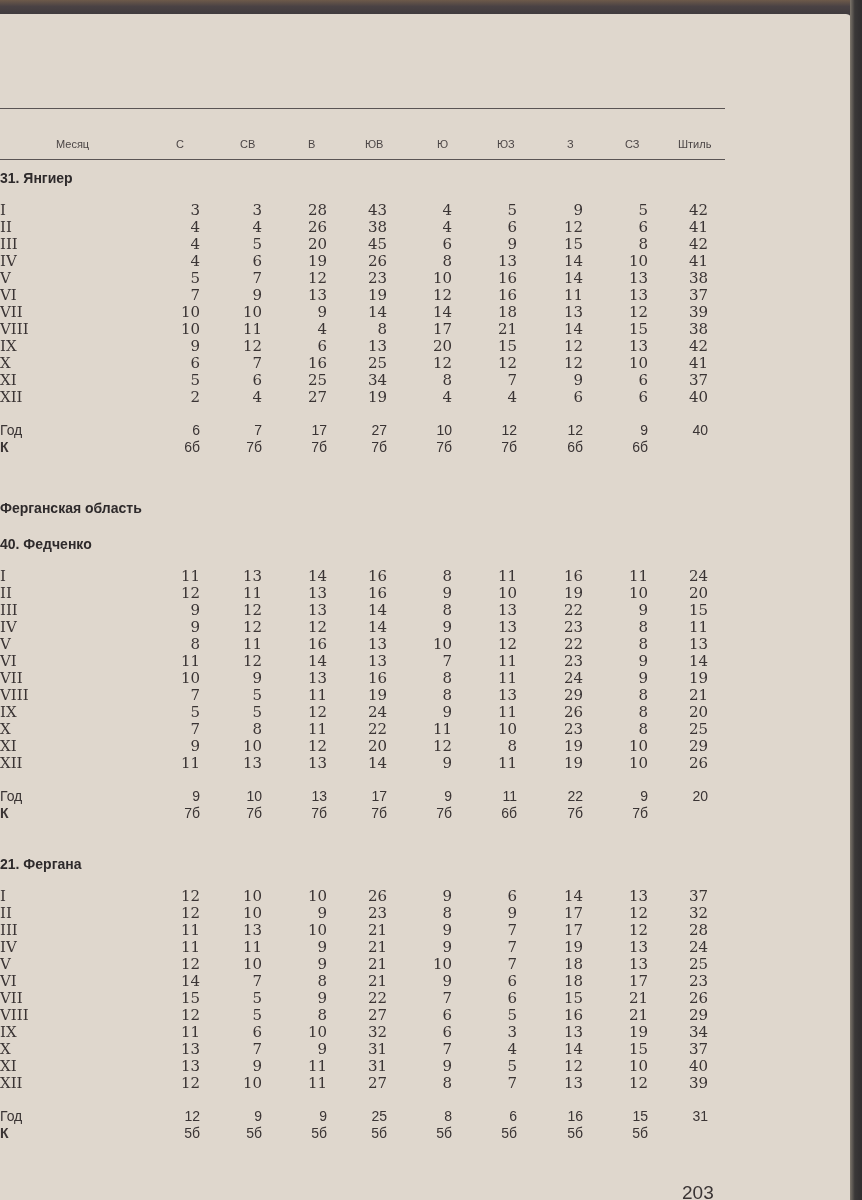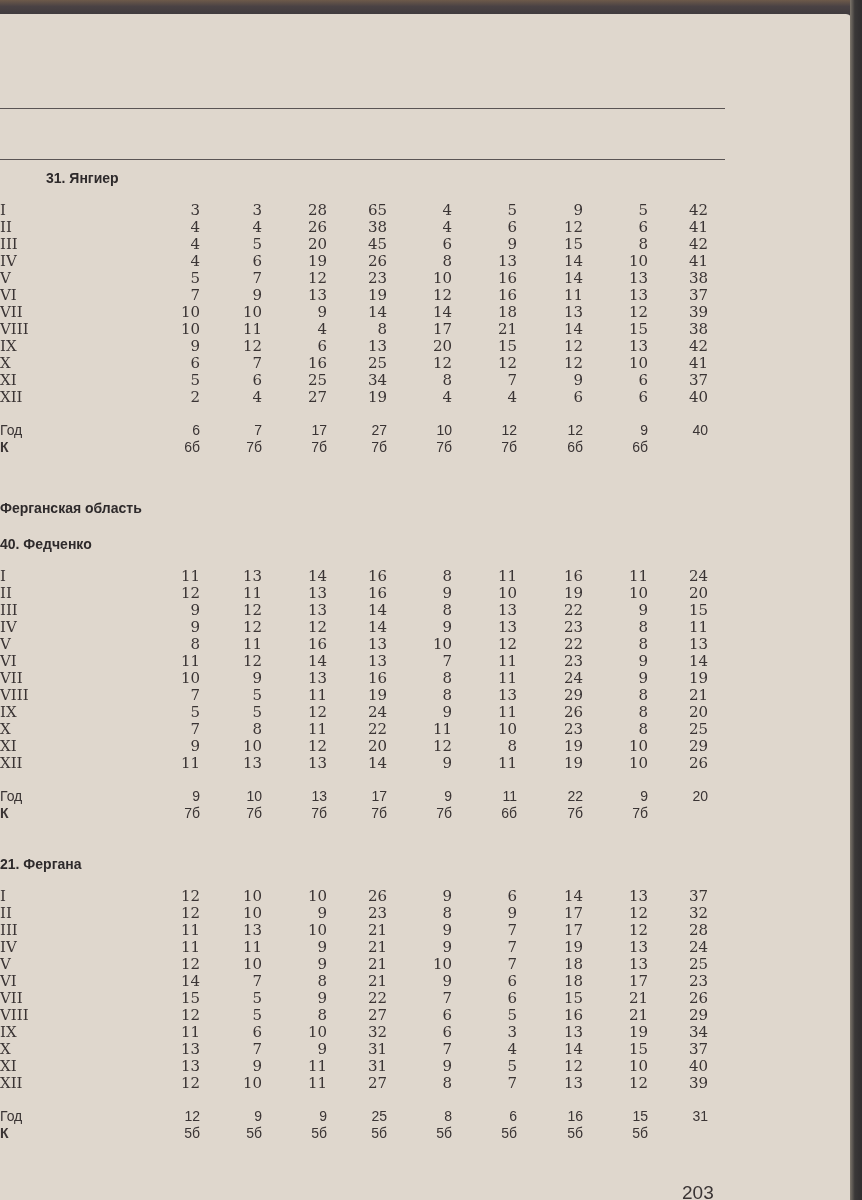--- a/index.html
+++ b/index.html
@@ -51,32 +51,44 @@
     }
   </style>
 </head>
 <body>
 
 <div class="topbar"></div>
 <div class="page">
 
   <div class="rule" style="top:94px"></div>
 
+  <div class="header">
+    <span style="left:56px">Месяц</span>
+    <span style="left:176px">С</span>
+    <span style="left:240px">СВ</span>
+    <span style="left:308px">В</span>
+    <span style="left:365px">ЮВ</span>
+    <span style="left:437px">Ю</span>
+    <span style="left:497px">ЮЗ</span>
+    <span style="left:567px">З</span>
+    <span style="left:625px">СЗ</span>
+    <span style="left:678px">Штиль</span>
+  </div>
 
   <div class="rule" style="top:145px"></div>
 
   <div id="content">
       <div class="section-title" style="top: 486px;">Ферганская область</div>
-      <div class="section-title" style="top: 156px; margin-left: 46px;">31. Янгиер</div>
+      <div class="section-title" style="top: 156px;">31. Янгиер</div>
       <div class="row " style="top: 188px;">
         <span class="m">I</span>
         <span class="v" style="left: 160px;">3</span>
         <span class="v" style="left: 222px;">3</span>
         <span class="v" style="left: 287px;">28</span>
-        <span class="v" style="left: 347px;">65</span>
+        <span class="v" style="left: 347px;">43</span>
         <span class="v" style="left: 412px;">4</span>
         <span class="v" style="left: 477px;">5</span>
         <span class="v" style="left: 543px;">9</span>
         <span class="v" style="left: 608px;">5</span>
         <span class="v" style="left: 668px;">42</span>
       </div>
       <div class="row " style="top: 205px;">
         <span class="m">II</span>
         <span class="v" style="left: 160px;">4</span>
         <span class="v" style="left: 222px;">4</span>

